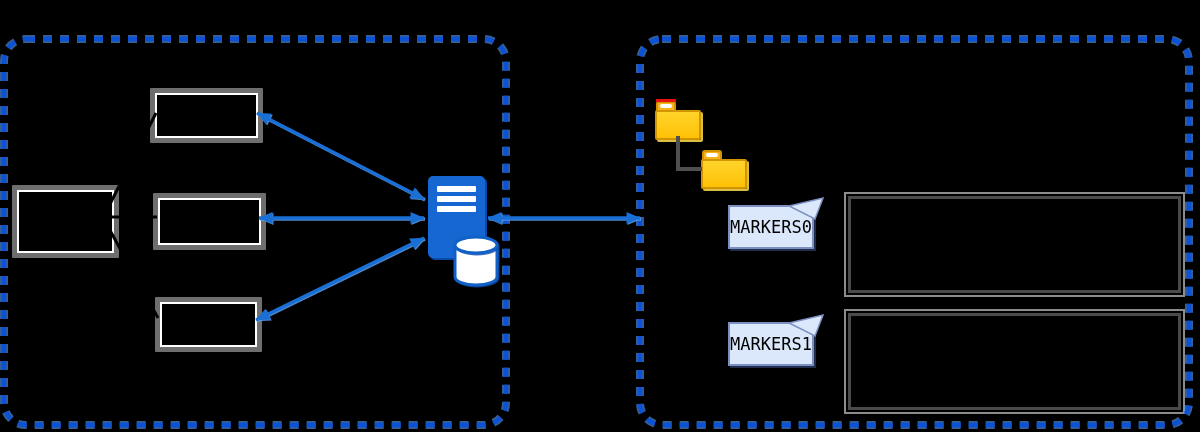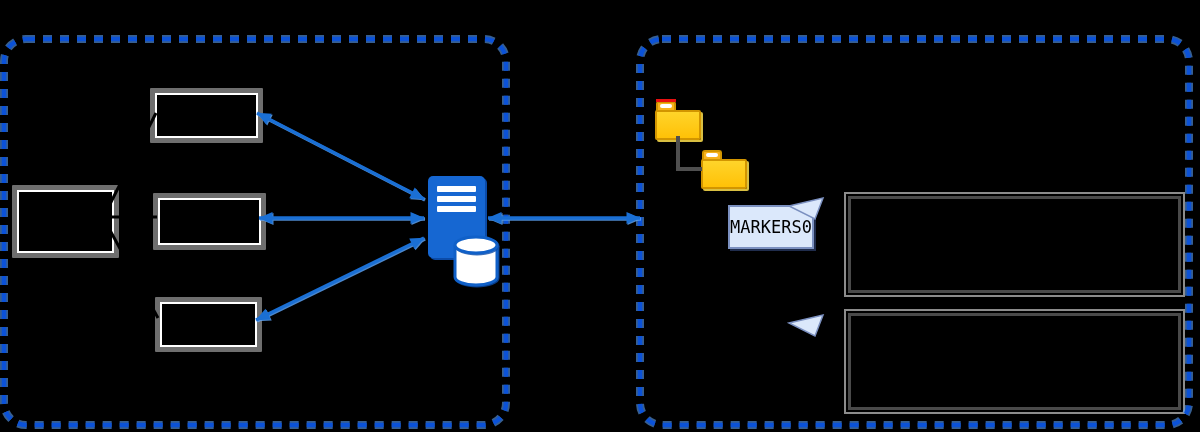--- a/index.html
+++ b/index.html
@@ -67,20 +67,23 @@
   </div>
   <div class="folder" style="left:701px;top:150px;">
     <div class="tab"></div>
     <div class="strip"></div>
     <div class="fbody"></div>
   </div>
 
   <div class="card" style="left:728px;top:205px;">
     <span>MARKERS0</span>
   </div>
+  <div class="card" style="left:728px;top:322px;">
+    <span>MARKERS1</span>
+  </div>
 
   <div class="big-rect" style="left:848px;top:196px;width:327px;height:91px;"></div>
   <div class="big-rect" style="left:848px;top:313px;width:327px;height:91px;"></div>
 
   <svg id="overlay" width="1200" height="432" viewBox="0 0 1200 432">
     <defs>
       <marker id="ah" orient="auto-start-reverse" markerUnits="userSpaceOnUse" markerWidth="16" markerHeight="14" refX="14.5" refY="7">
         <path class="ah" d="M1,1 L15,7 L1,13 Z"></path>
       </marker>
     </defs>

